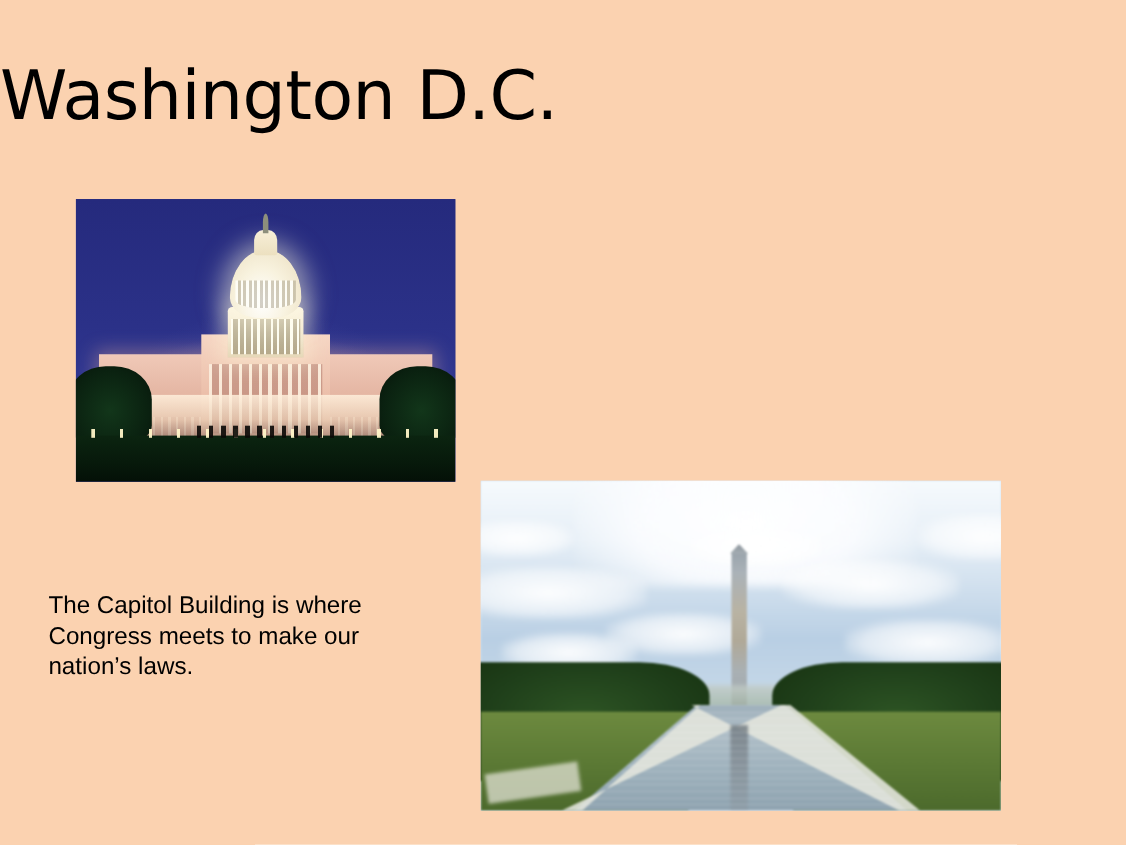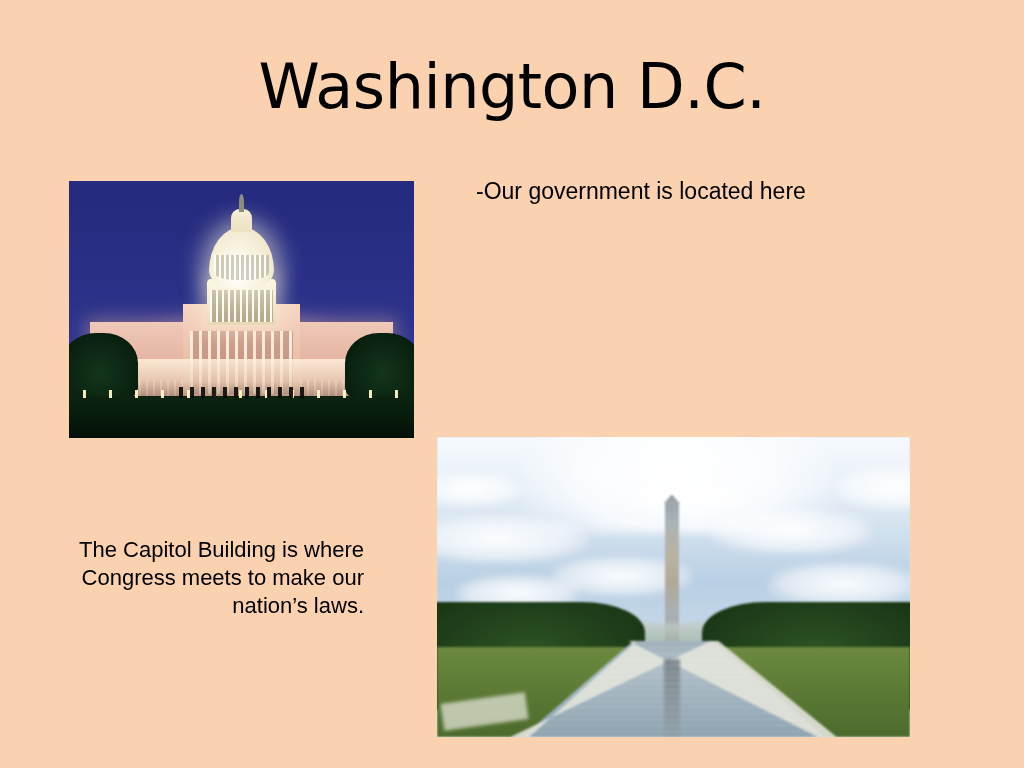--- a/index.html
+++ b/index.html
@@ -18,21 +18,20 @@
     height: 768px;
     background: #fbd2b0;
   }
 
   
   #slide-title {
     position: absolute;
     left: 0;
     top: 56px;
     width: 1024px;
-    text-align: center;
     font-family: "DejaVu Sans", sans-serif;
     font-weight: 400;
     font-size: 62px;
     line-height: 1.0;
     color: #000000;
     letter-spacing: -0.5px;
     white-space: nowrap;
   }
 
   
@@ -58,21 +57,20 @@
   
   #caption {
     position: absolute;
     left: 44px;
     top: 536px;
     width: 320px;
     font-family: "Liberation Sans", sans-serif;
     font-size: 22px;
     line-height: 28px;
     color: #000000;
-    text-align: right;
   }
 
   
   #capitol-figure {
     position: absolute;
     left: 69px;
     top: 181px;
     width: 345px;
     height: 257px;
     overflow: hidden;
@@ -402,21 +400,20 @@
       <div class="cap-steps"></div>
       <div class="cap-tree left"></div>
       <div class="cap-tree right"></div>
       <div class="cap-lawn"></div>
       <div class="cap-lamps"></div>
       <div class="cap-people"></div>
     </div>
   </div>
 
   <div id="bullets">
-    <p class="bullet-line">-Our government is located here</p>
   </div>
 
   <div id="caption">The Capitol Building is where Congress meets to make our nation’s laws.</div>
 
   <div id="monument-figure">
     <div class="blurwrap">
       <div class="mon-sky"></div>
       <div class="mon-cloud-main"></div>
       <div class="mon-cloud c8"></div>
       <div class="mon-cloud c7"></div>

